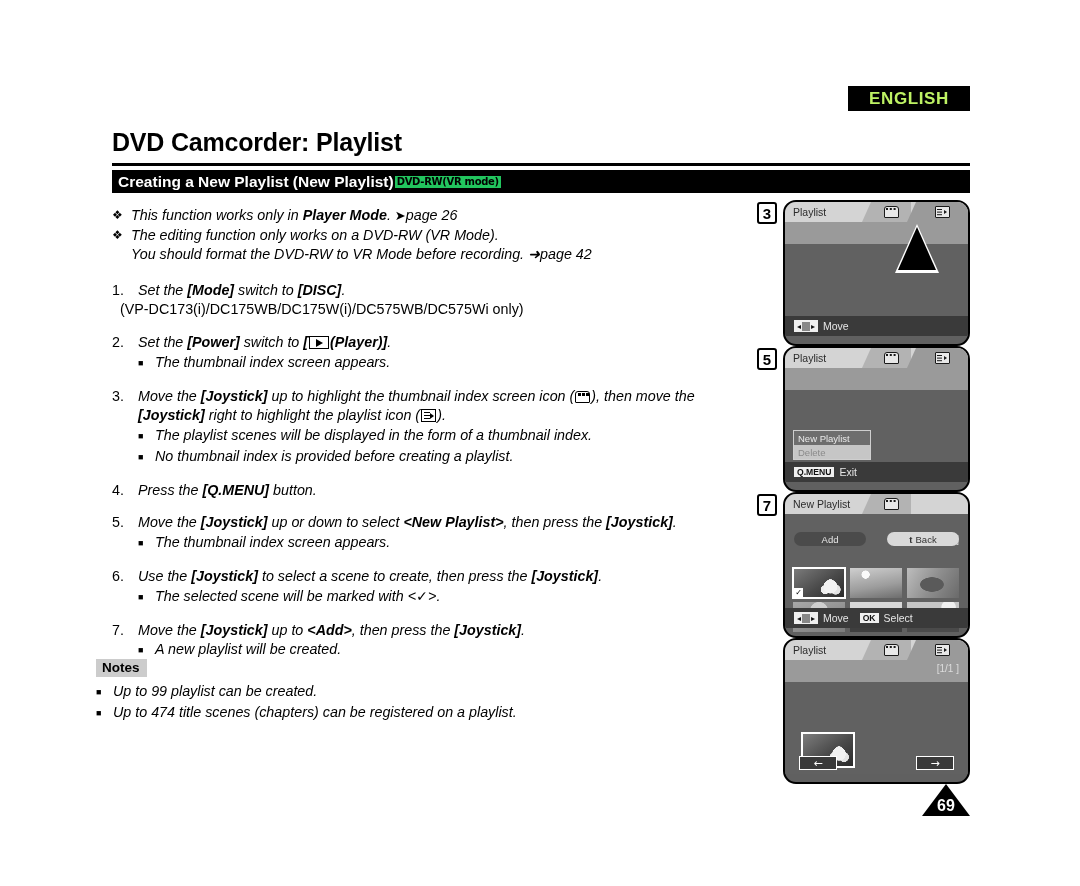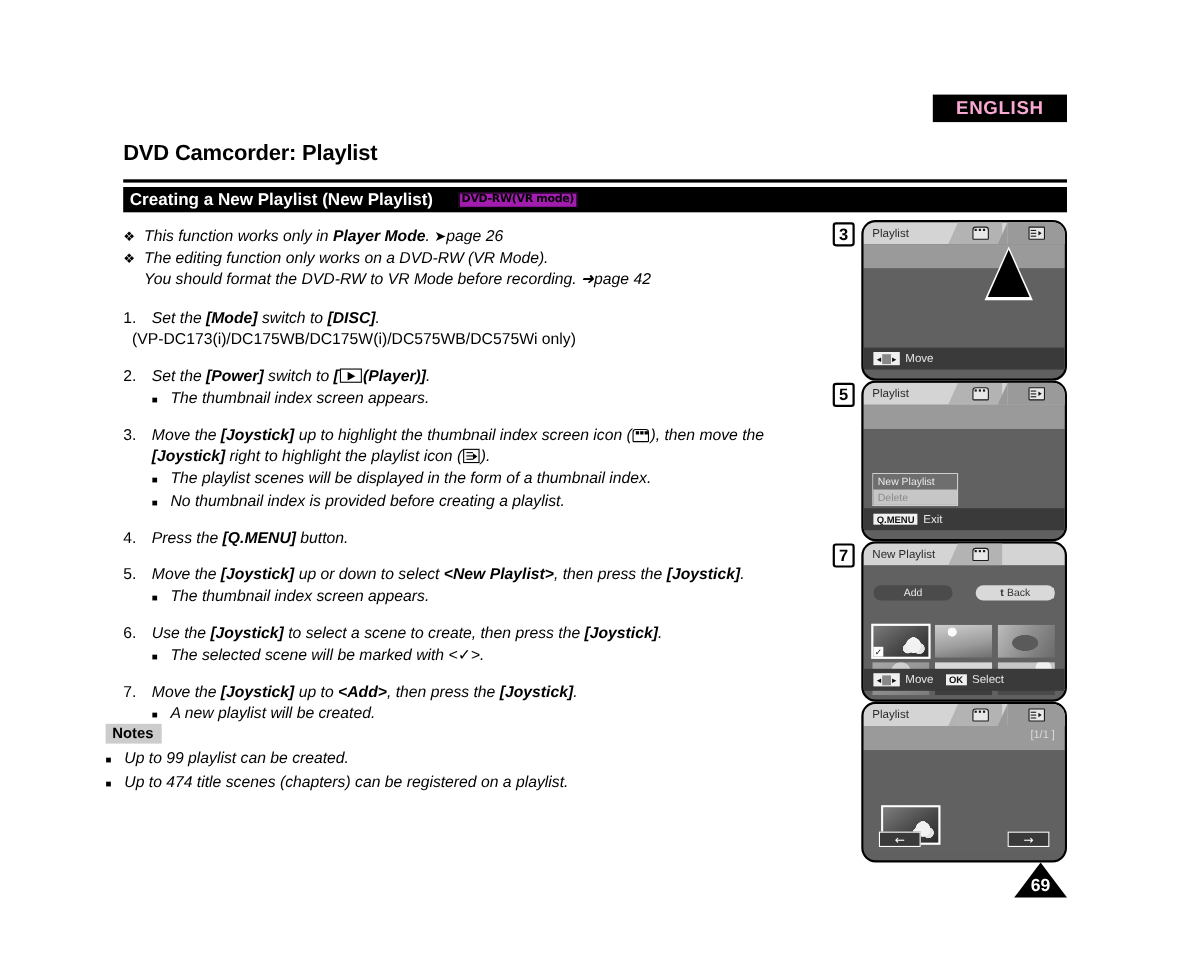--- a/index.html
+++ b/index.html
@@ -11,45 +11,45 @@
     font-family: "Liberation Sans", sans-serif;
     color: #000;
     position: relative;
     overflow: hidden;
   }
 
   
   .lang-badge {
     position: absolute; left: 848px; top: 86px;
     width: 122px; height: 25px;
-    background: #000; color: #f9a8d4;
+    background: #000; color: #bef264;
     font-size: 17px; font-weight: bold;
     letter-spacing: .6px;
     display: flex; align-items: center; justify-content: center;
   }
   .page-title {
     position: absolute; left: 112px; top: 128px;
-    font-size: 20px; font-weight: bold; letter-spacing: -.2px; text-align: center;
+    font-size: 25px; font-weight: bold; letter-spacing: -.2px; text-align: center;
   }
   .title-rule {
     position: absolute; left: 112px; top: 163px;
     width: 858px; height: 3px; background: #000;
   }
   .section-bar {
     position: absolute; left: 112px; top: 170px;
     width: 858px; height: 23px;
     background: #000; color: #fff;
     display: flex; align-items: center;
     padding-left: 6px;
     font-size: 15.5px; font-weight: bold;
   }
   .disc-badge {
     display: inline-flex; align-items: center; justify-content: center;
-    margin-left: 23px;
-    background: #a21caf; color: #000;
+    margin-left: 0;
+    background: #22c55e; color: #000;
     border: 1px solid #000;
     font-size: 10px; font-weight: bold;
     padding: 0 2px; height: 14px;
     letter-spacing: -.3px;
     font-family: "DejaVu Sans", sans-serif;
   }
 
   
   .content {
     position: absolute; left: 112px; top: 206px;

